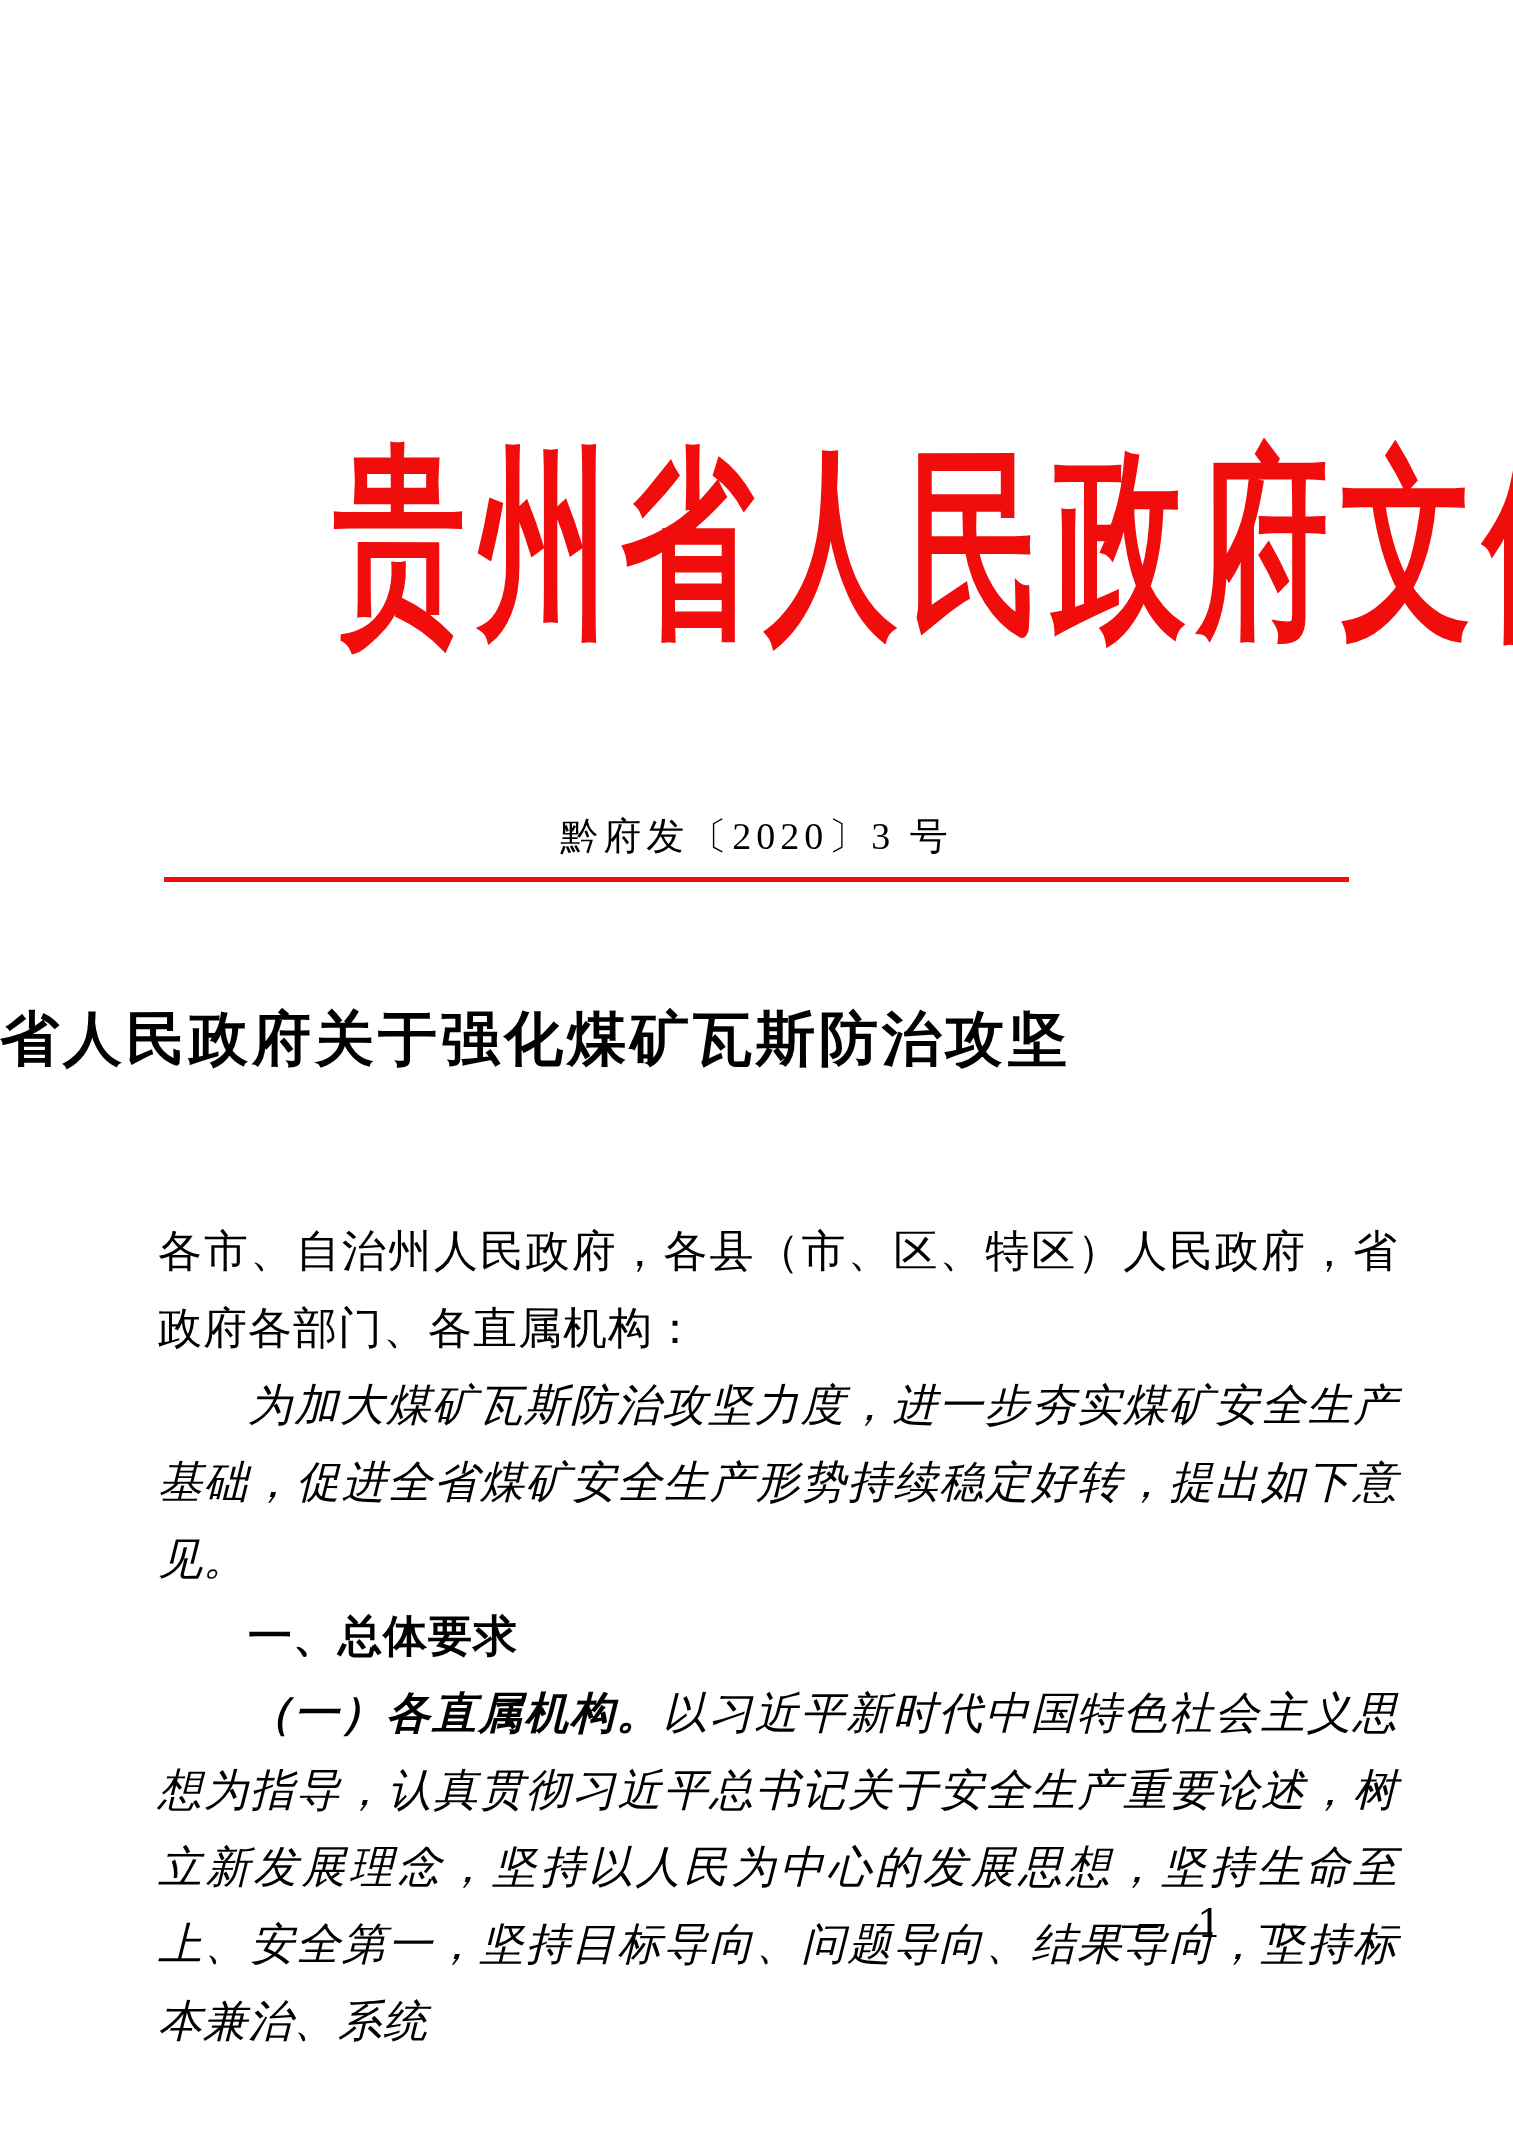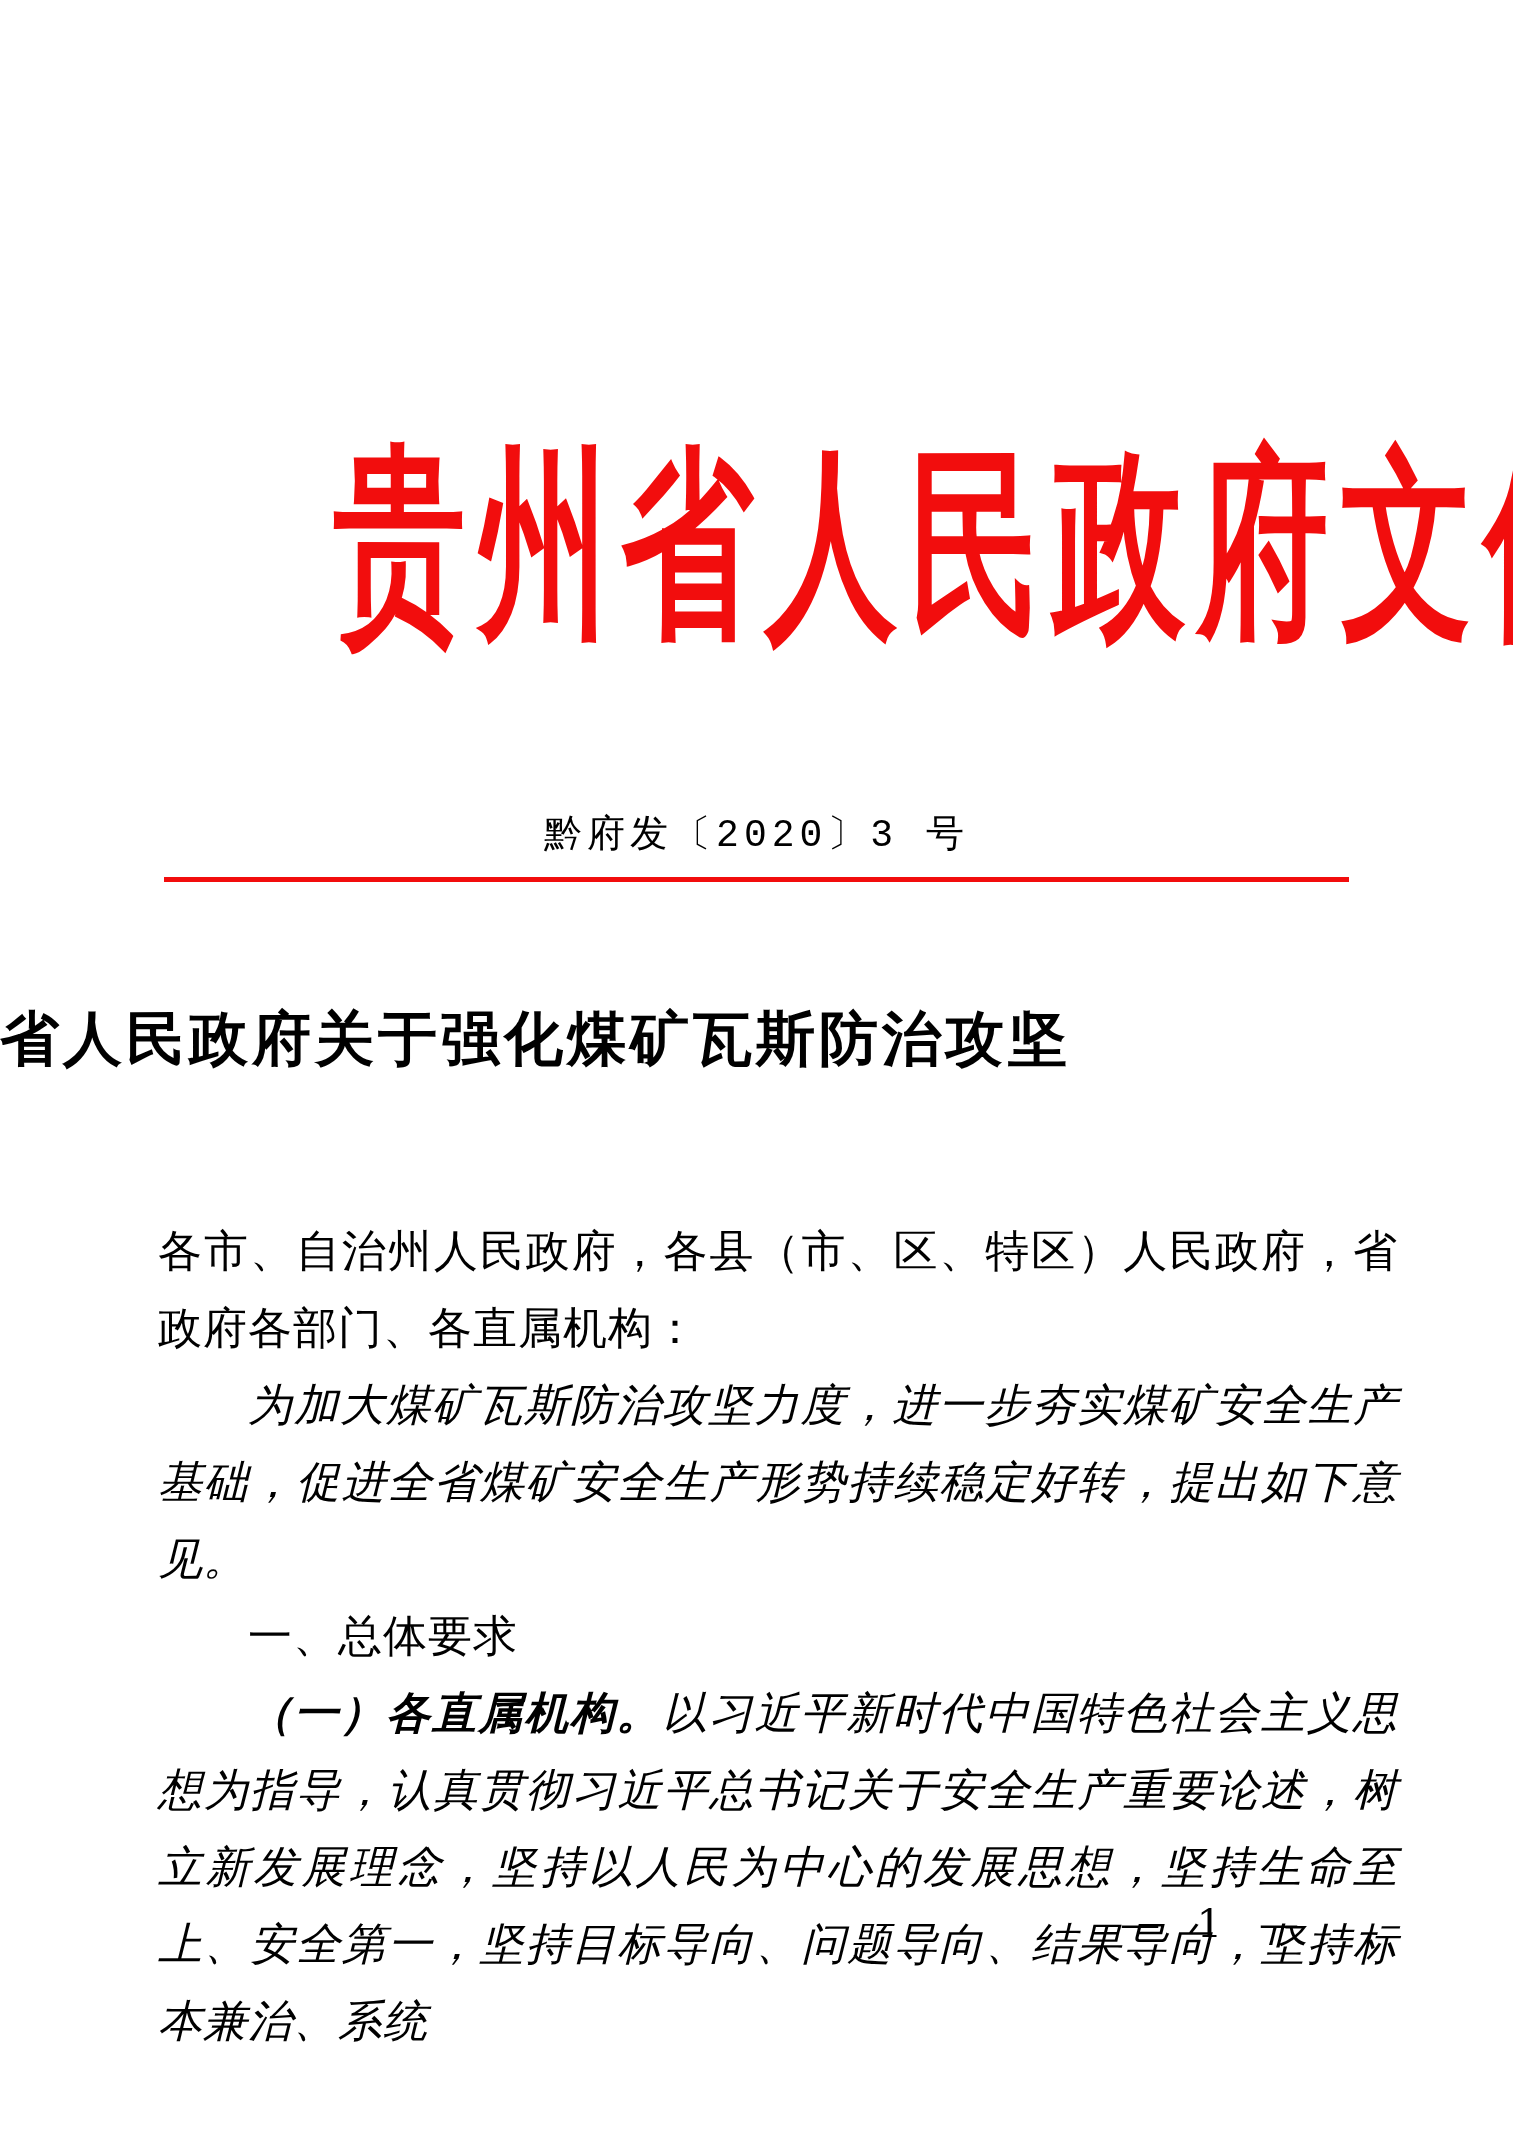--- a/index.html
+++ b/index.html
@@ -41,21 +41,21 @@
   
   .doc-number {
     position: absolute;
     top: 812px;
     left: 0;
     width: 100%;
     text-align: center;
     font-size: 38px;
     line-height: 48px;
     letter-spacing: 5px;
-    font-family: Liberation Mono, monospace;
+    font-family: Liberation Serif, serif;
   }
 
   
   .red-rule {
     position: absolute;
     top: 877px;
     left: 164px;
     width: 1185px;
     height: 5px;
     background: #f20d0d;
@@ -88,21 +88,21 @@
   }
   .body-text p {
     margin: 0;
     padding: 0;
   }
   .indent {
     text-indent: 90px;
     font-style: italic;
   }
   .section-heading {
-    font-weight: normal;
+    font-weight: bold;
     text-indent: 90px;
     font-family: "DejaVu Sans", "Liberation Sans", sans-serif;
   }
   .bold-label {
     font-weight: bold;
   }
 
   
   .page-number {
     position: absolute;

